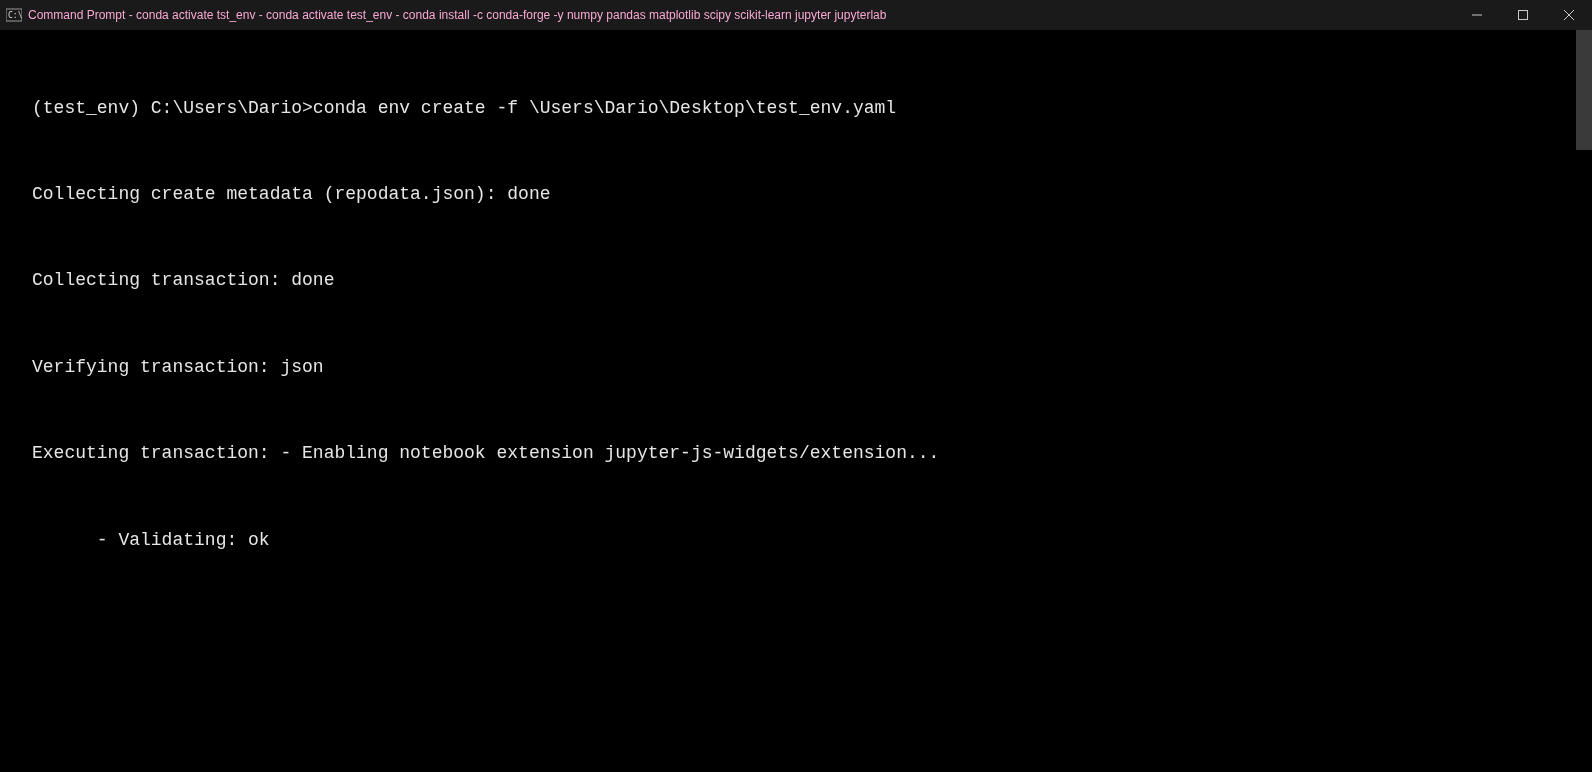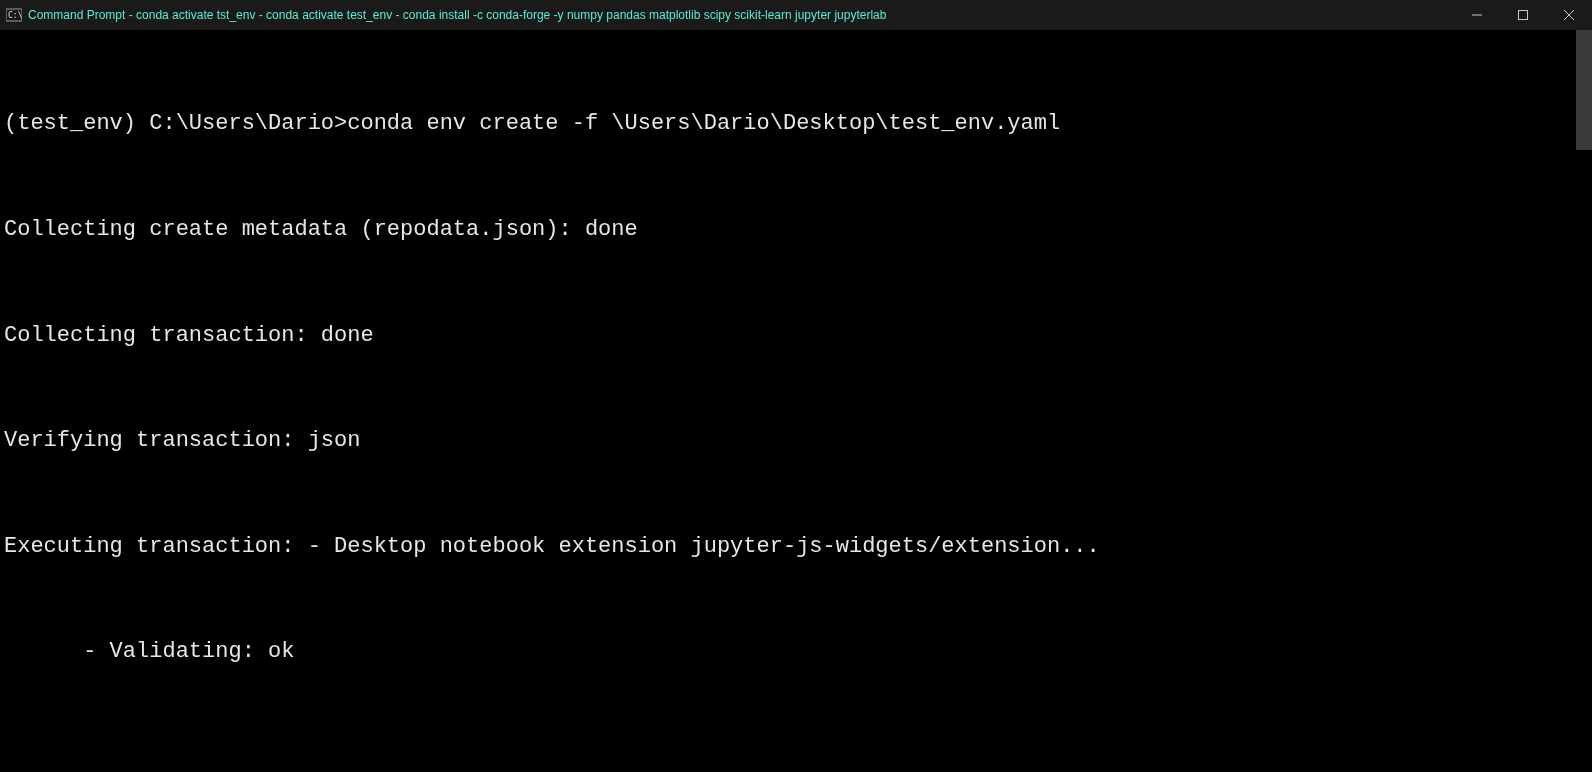--- a/index.html
+++ b/index.html
@@ -34,46 +34,47 @@
     }
     .titlebar-icon svg {
       width: 16px;
       height: 16px;
     }
     .titlebar-title {
       flex: 1;
       white-space: nowrap;
       overflow: hidden;
       text-overflow: ellipsis;
-      color: #5eead4;
+      color: #f9a8d4;
     }
     .window-controls {
       display: flex;
       height: 100%;
     }
     .win-btn {
       width: 46px;
       height: 30px;
       display: flex;
       align-items: center;
       justify-content: center;
       color: #c8c8c8;
       font-family: 'Segoe UI', sans-serif;
       font-size: 10px;
     }
     .terminal {
       padding: 6px 8px 4px 4px;
       color: #e6e6e6;
-      font-size: 22px;
+      font-size: 18px;
       line-height: 1.6;
       white-space: pre;
       font-family: Consolas, 'Courier New', monospace;
       font-weight: 400;
       position: relative;
       height: calc(100% - 30px);
+      margin-left: 28px;
     }
     .terminal .line {
       display: block;
     }
     .scrollbar {
       position: absolute;
       right: 0;
       top: 30px;
       width: 16px;
       height: calc(100% - 30px);
@@ -117,21 +118,21 @@
         </svg>
     </div>
   </div>
 </div>
 
 <div class="terminal">
   <span class="line">(test_env) C:\Users\Dario&gt;conda env create -f \Users\Dario\Desktop\test_env.yaml</span>
   <span class="line">Collecting create metadata (repodata.json): done</span>
   <span class="line">Collecting transaction: done</span>
   <span class="line">Verifying transaction: json</span>
-  <span class="line">Executing transaction: - Desktop notebook extension jupyter-js-widgets/extension...</span>
+  <span class="line">Executing transaction: - Enabling notebook extension jupyter-js-widgets/extension...</span>
   <span class="line">      - Validating: ok</span>
   <span class="line"></span>
   
   
   
   
   
   
   
   

